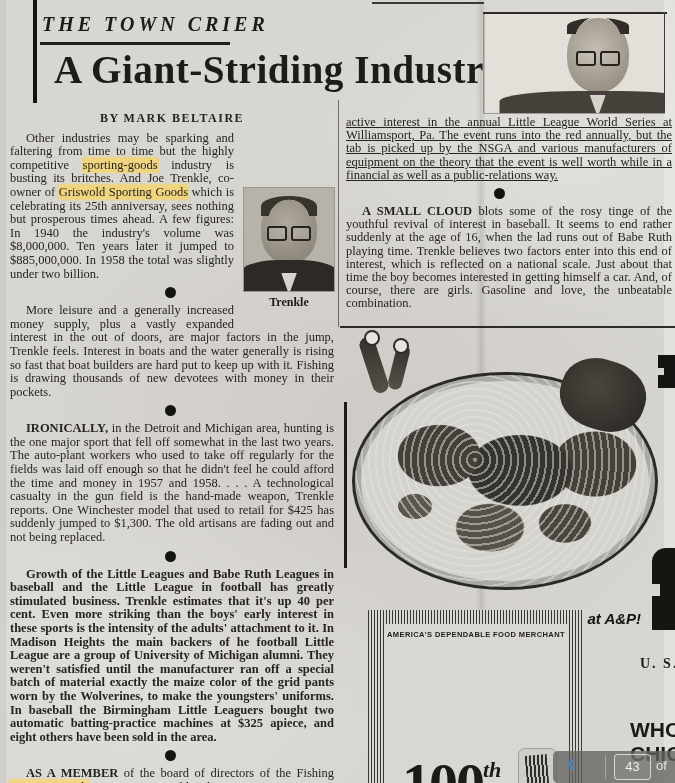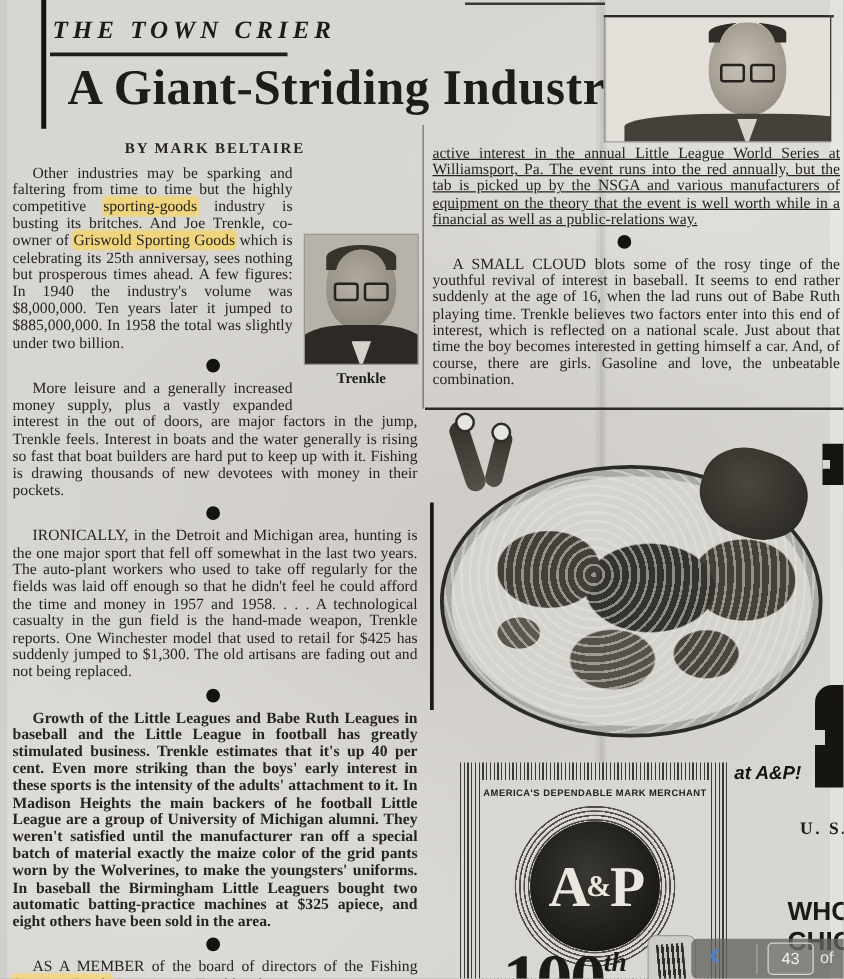--- a/index.html
+++ b/index.html
@@ -31,21 +31,21 @@
   
   .col{position:absolute;font-size:12.5px;line-height:13.6px;text-align:justify;color:#262421;}
   #leftcol{left:10px;top:112px;width:324px;}
   #rightcol{left:346px;top:116px;width:326px;line-height:13.2px;}
   .byline{text-align:center;font-weight:bold;letter-spacing:1.5px;font-size:12px;margin:0 0 6px 0;font-family:Liberation Serif, serif;}
   p.np{margin:0;text-indent:16px;}
   p.heavy{font-weight:bold;}
   .bullet{width:11px;height:11px;border-radius:50%;background:#141310;margin:6px 0 6px 155px;}
   #rightcol .bullet{margin-left:148px;}
   .hl{background:rgba(255,213,74,.62);border-radius:2px;box-shadow:0 0 0 1.5px rgba(255,213,74,.45);}
-  .b{font-weight:normal;margin-top:22px;}
+  .b{font-weight:bold;margin-top:22px;}
   
   #trenkle-float{float:right;width:90px;margin:56px 0 10px 10px;}
   .photo{position:relative;overflow:hidden;background:#b7b3ab;box-shadow:0 0 0 1px rgba(40,38,34,.35);}
   #trenkle-photo{width:90px;height:103px;}
   .hs-head{position:absolute;left:50%;transform:translateX(-50%);border-radius:48% 48% 46% 46%;
     background:radial-gradient(circle at 45% 40%, #b0a99e, #8e877c 75%);}
   #trenkle-photo .hs-head{top:8px;width:56px;height:68px;}
   .hs-hair{position:absolute;left:0;top:0;width:100%;height:30%;border-radius:50% 50% 0 0;background:radial-gradient(circle at 50% 120%, rgba(0,0,0,0) 55%, #37332d 56%);}
   .hs-glasses{position:absolute;top:44%;left:50%;transform:translateX(-50%);width:44px;height:12px;}
   .hs-glasses:before,.hs-glasses:after{content:"";position:absolute;top:0;width:16px;height:11px;border:2px solid #26231f;border-radius:3px;background:rgba(255,255,255,.12);}
@@ -172,26 +172,21 @@
   <div class="abs" id="ad-tick"></div>
   <div class="abs drumstick" id="leg1"></div>
   <div class="abs drumstick" id="leg2"></div>
   <div class="abs knob" id="knob1"></div>
   <div class="abs knob" id="knob2"></div>
   <div class="abs" id="platter"></div>
   <div class="abs" id="spill-bird"></div>
   <div class="abs" id="ad-headline">Come See . . . You'll Save at A&amp;P!</div>
   <div class="abs" id="plaque">
     <div id="plaque-inner">
-      <div id="ad-tagline">AMERICA'S DEPENDABLE MARK MERCHANT</div>
-      <div id="ap-ring">
-        <div id="ap-disc">
-          <span class="logo"><span>A</span><span class="amp">&amp;</span><span>P</span></span>
-        </div>
-      </div>
+      <div id="ad-tagline">AMERICA'S DEPENDABLE FOOD MERCHANT</div>
       <div id="anniv"><span>100</span><span class="suf">th</span></div>
     </div>
   </div>
 
   <div class="abs" id="edge-letter-top"></div>
   <div class="abs" id="edge-letter-mid"></div>
   <div class="abs" id="us-label">U. S.</div>
   <div class="abs" id="who-frag">
     <div>WHO</div>
     <div>CHICK</div>

